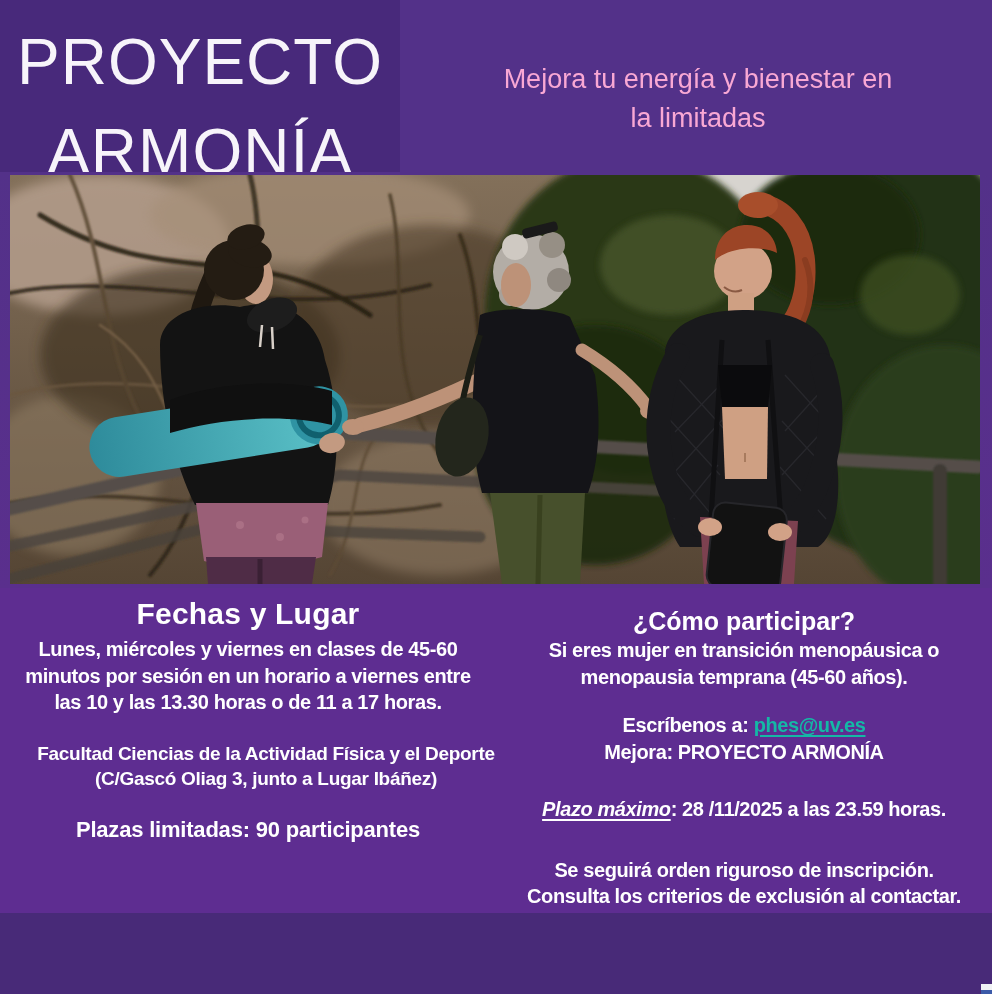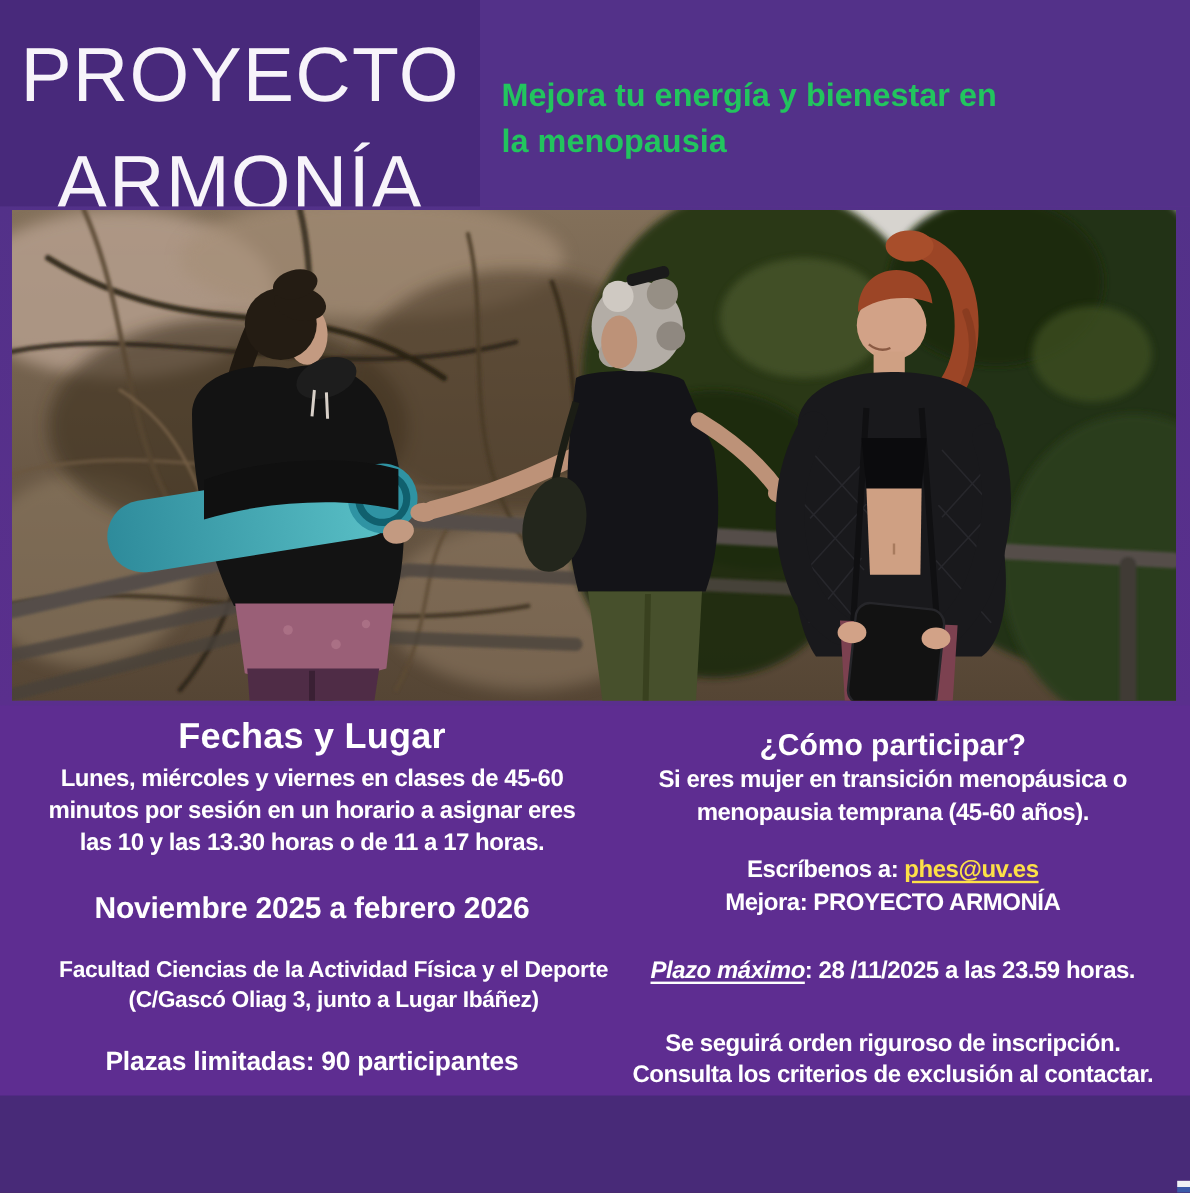--- a/index.html
+++ b/index.html
@@ -4,65 +4,65 @@
 <style>
   html,body{margin:0;padding:0;background:#2a2a2a;}
   .poster{position:relative;width:992px;height:994px;overflow:hidden;background:#5e2d91;
           font-family:"Liberation Sans",sans-serif;color:#ffffff;}
 
   
   .hdr{position:absolute;top:0;left:0;width:992px;height:172px;background:#533189;}
   .title-box{position:absolute;top:0;left:0;width:400px;height:213px;background:#48297b;
              display:flex;flex-direction:column;justify-content:center;align-items:center;gap:26px;}
   .title-line{font-size:64px;line-height:1;font-weight:400;letter-spacing:1px;color:#f7f4fa;white-space:nowrap;}
-  .tagline{position:absolute;left:418px;top:60px;width:560px;
-           font-size:27px;line-height:1.45;font-weight:700;color:#22c55e;}
+  .tagline{position:absolute;left:418px;top:60px;width:560px;text-align:center;
+           font-size:27px;line-height:1.45;font-weight:400;color:#f9a8d4;}
 
   
   .photo{position:absolute;top:172px;left:0;width:992px;height:416px;box-sizing:border-box;
          padding:3px 12px 4px 10px;background:linear-gradient(#533189,#5a2f8d);}
   .photo svg{display:block;width:100%;height:100%;}
 
   
   .info{position:absolute;top:588px;left:0;width:992px;height:325px;background:#5e2d91;}
   .col{position:absolute;top:0;height:325px;text-align:center;}
-  .col-l{left:12px;width:496px;}
+  .col-l{left:0;width:496px;}
   .col-r{left:496px;width:496px;margin-top:13px;}
   .h-left{margin:6px 0 2px 0;font-size:30px;line-height:40px;font-weight:700;letter-spacing:.2px;}
   .h-right{margin:5px 0 0 0;font-size:25px;line-height:31px;font-weight:700;}
   .t-md{font-size:20px;line-height:26.5px;font-weight:700;letter-spacing:-0.4px;white-space:nowrap;}
   .t-lg{font-size:25px;line-height:28px;font-weight:700;letter-spacing:-0.2px;white-space:nowrap;}
   .t-sm{font-size:19px;line-height:25px;font-weight:700;letter-spacing:-0.3px;white-space:nowrap;margin-left:36px;}
   .mt-dates{margin-top:27px;}
   .mt-fac{margin-top:25px;}
   .mt-plazas{margin-top:25px;font-size:22px;}
   .mt-contact{margin-top:22px;}
   .mt-plazo{margin-top:31px;}
   .mt-order{margin-top:34px;}
-  .email-link{color:#fde047;text-decoration:underline;text-underline-offset:3px;cursor:pointer;text-align:right;}
+  .email-link{color:#14b8a6;text-decoration:underline;text-underline-offset:3px;cursor:pointer;text-align:right;}
   .plazo-label{font-style:italic;text-decoration:underline;text-underline-offset:3px;}
 
   
   .ftr{position:absolute;top:913px;left:0;width:992px;height:81px;background:#482a78;}
   .edge-artifact{position:absolute;right:0;bottom:0;width:11px;height:10px;
                  background:linear-gradient(#f0f2f5 55%,#3c5aa8 55%);}
 </style>
 </head>
 <body>
 
 <div class="poster">
 
   <header class="hdr">
     <div class="title-box">
       <div class="title-line">PROYECTO</div>
       <div class="title-line">ARMONÍA</div>
     </div>
     <div class="tagline">
       <div>Mejora tu energía y bienestar en</div>
-      <div>la menopausia</div>
+      <div>la limitadas</div>
     </div>
   </header>
 
   <div class="photo">
     <svg viewBox="0 0 970 409" preserveAspectRatio="none">
       <defs>
         <linearGradient id="gTan" x1="0" y1="0" x2="0" y2="1">
           <stop offset="0" stop-color="#83705a"></stop>
             <stop offset="1" stop-color="#554534"></stop>
         </linearGradient>
@@ -204,23 +204,22 @@
         <ellipse cx="700" cy="352" rx="12" ry="9" fill="#d2a287"></ellipse>
         <ellipse cx="770" cy="357" rx="12" ry="9" fill="#d2a287"></ellipse>
       </g>
     </svg>
   </div>
 
   <main class="info">
     <section class="col col-l">
       <h2 class="h-left">Fechas y Lugar</h2>
       <div class="t-md">Lunes, miércoles y viernes en clases de 45-60</div>
-      <div class="t-md">minutos por sesión en un horario a asignar eres</div>
+      <div class="t-md">minutos por sesión en un horario a viernes entre</div>
       <div class="t-md">las 10 y las 13.30 horas o de 11 a 17 horas.</div>
-      <div class="t-lg mt-dates">Noviembre 2025 a febrero 2026</div>
       <div class="t-sm mt-fac">Facultad Ciencias de la Actividad Física y el Deporte</div>
       <div class="t-sm">(C/Gascó Oliag 3, junto a Lugar Ibáñez)</div>
       <div class="t-lg mt-plazas">Plazas limitadas: 90 participantes</div>
     </section>
 
     <section class="col col-r">
       <h2 class="h-right">¿Cómo participar?</h2>
       <div class="t-md">Si eres mujer en transición menopáusica o</div>
       <div class="t-md">menopausia temprana (45-60 años).</div>
       <div class="t-md mt-contact">

